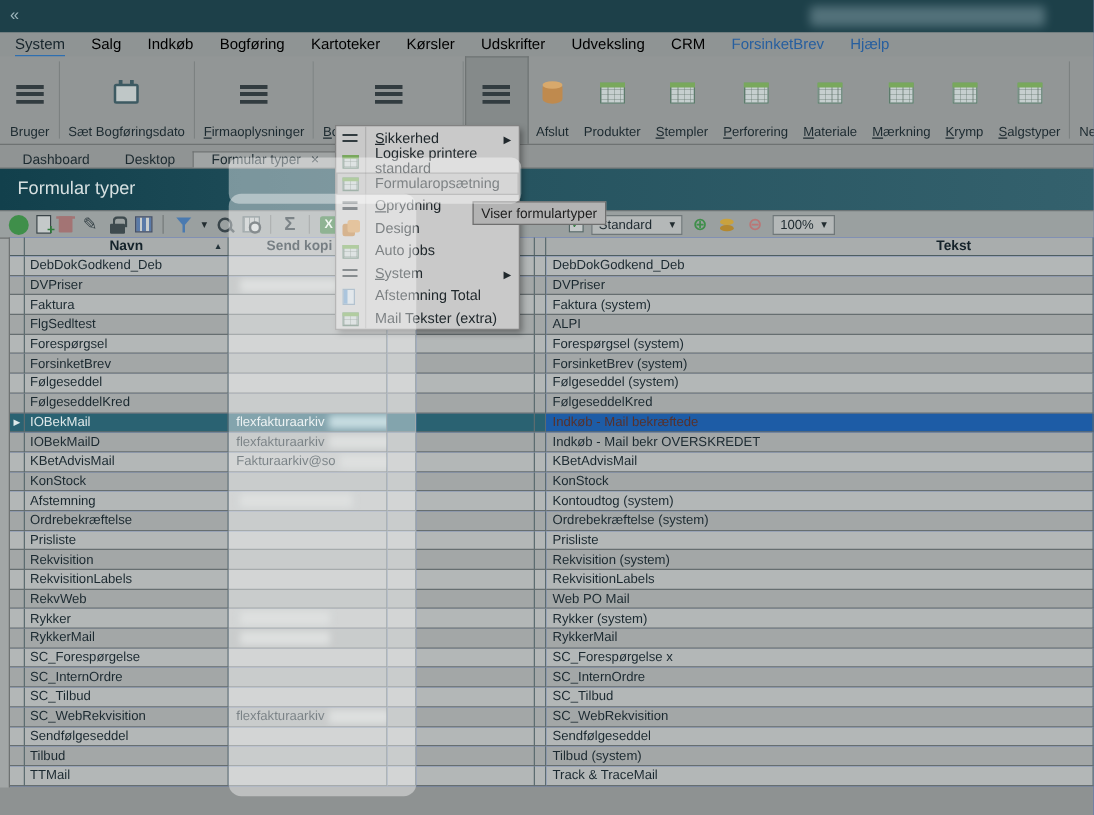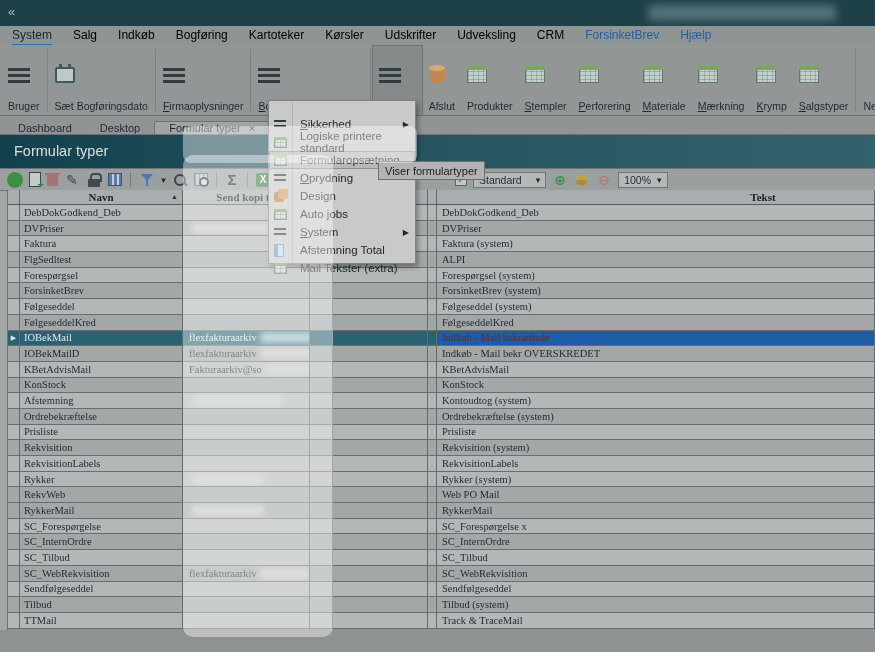--- a/index.html
+++ b/index.html
@@ -16,21 +16,21 @@
   .menubar { position:absolute; left:0; top:26px; width:875px; height:19px; background:#8f9494;
     display:flex; align-items:center; padding-left:12px; gap:21px; }
   .mitem { font-size:12px; color:#000000; cursor:default; position:relative; line-height:17px; }
   .mitem.hl { color:#275f9f; }
   .mitem.active { color:#17252c; }
   .mitem.active::after { content:""; position:absolute; left:0; right:0; bottom:-2px; height:2px; background:#2e6fb0; }
 
   
   .ribbon { position:absolute; left:0; top:45px; width:875px; height:71px; background:#929696;
     border-bottom:1px solid #6e7272; display:flex; align-items:stretch; padding-left:2px; }
-  .rbtn { display:flex; flex-direction:column; align-items:flex-start; justify-content:flex-end;
+  .rbtn { display:flex; flex-direction:column; align-items:center; justify-content:flex-end;
     padding:4px 6px 3px 6px; position:relative;gap:12px; }
   .rbtn.pressed { background:#858a8a; border:1px solid #6f7474; border-bottom:none; }
   .rlab { font-size:10.5px; color:#1c2a30; white-space:nowrap; margin-top:5px; }
   .rlab u { text-decoration:underline; }
   .rsep { width:1px; background:#a4a8a8; border-right:1px solid #7c8181; margin:4px 1px; }
   .ric { height:26px; display:flex; align-items:flex-end; justify-content:center; }
 
   
   .icon-hamburger { width:22px; height:15px;
     background:repeating-linear-gradient(#323c40 0 3px, rgba(0,0,0,0) 3px 6px); }
@@ -109,21 +109,21 @@
   .mini-select.zoom .arr { margin-left:6px; }
   .ti-dbr { }
   .ti-dbr::before { content:""; position:absolute; left:2px; top:3px; width:11px; height:5px; background:#c9a23e; border-radius:5px/2.5px; }
   .ti-dbr::after  { content:""; position:absolute; left:2px; top:8px; width:11px; height:5px; background:#b3882f; border-radius:5px/2.5px; }
   .ti-plus2 { font-size:14px; color:#3f8f4a; font-weight:bold; }
   .ti-minus2 { font-size:14px; color:#bb7676; font-weight:bold; }
 
   
   .splitter { position:absolute; left:0; top:190px; width:8px; height:440px; background:#a2a6a6;
     border-right:1px solid #6e7272; border-top:1px solid #6e7272; }
-  .grid { position:absolute; left:8px; top:190px; width:867px; height:439px; background:#1d4ed8;font-family:Liberation Serif, serif; }
+  .grid { position:absolute; left:8px; top:190px; width:867px; height:439px; background:#1d4ed8; }
   .ghead, .trow { display:grid; grid-template-columns:12px 163px 127px 23px 95px 9px 1fr; }
   .ghead { height:15px; background:#a9adad; border-bottom:1px solid #4e5e62; }
   .ghead > div { border-right:1px solid #5c6c70; font-size:11px; font-weight:bold; color:#14222a;
     display:flex; align-items:center; justify-content:center; position:relative; overflow:hidden; white-space:nowrap; }
   .ghead .sort { position:absolute; right:4px; font-size:7px; color:#23333a; }
   .ghead .c-tekst { padding-left:215px; }
   .trow { height:15.7px; }
   .trow > div { border-right:1px solid #5c6c70; border-bottom:1px solid #666e70; font-size:10.5px;
     color:#1b2930; display:flex; align-items:center; overflow:hidden; white-space:nowrap; }
   .trow.odd  > div { background:#b3b7b7; }
@@ -133,21 +133,21 @@
   .trow .c-send { padding-left:6px; }
   .trow .c-tekst { padding-left:5px; }
   .trow.sel > div { background:#2a6272; color:#dfe9ea; }
   .trow.sel .c-tekst { background:#1d5ca6; color:#57312b; }
   .blurblock { display:inline-block; height:11px; background:#c6cac9; filter:blur(3px);
     border-radius:2px; margin-left:3px; flex:none; }
   .trow.sel .blurblock { background:#9fc4cc; }
 
   
   .ctxmenu { position:absolute; left:268px; top:100px; width:148px; height:164px; background:#c9c9c9;
-    border:1px solid #828282; box-shadow:2px 3px 5px rgba(0,0,0,.35); z-index:40; padding-top:14px; }
+    border:1px solid #828282; box-shadow:2px 3px 5px rgba(0,0,0,.35); z-index:40; padding-top:1px; }
   .ctxmenu::before { content:""; position:absolute; left:23px; top:0; bottom:0; width:1px; background:#b0b0b0; }
   .mi { height:18px; display:flex; align-items:center; position:relative; padding-left:31px; }
   .mi-label { font-size:11.5px; color:#20282c; }
   .mi-label u { text-decoration:underline; }
   .mi-icon { position:absolute; left:5px; display:flex; align-items:center; }
   .mi-arrow { position:absolute; right:6px; font-size:8px; color:#20282c; }
   .mi.hover { background:rgba(40,40,40,.10); outline:1px solid rgba(0,0,0,.22); outline-offset:-1px; }
 
   
   .tooltip { position:absolute; left:378px; top:161px; height:19px; background:#b3b3b3;
@@ -501,39 +501,39 @@
       </div>
       <div class="trow odd">
         <div class="c-sel"></div>
         <div class="c-navn">RekvisitionLabels</div>
         <div class="c-send"></div>
         <div></div>
         <div></div>
         <div></div>
         <div class="c-tekst">RekvisitionLabels</div>
       </div>
+      <div class="trow even">
+        <div class="c-sel"></div>
+        <div class="c-navn">RekvWeb</div>
+        <div class="c-send"></div>
+        <div></div>
+        <div></div>
+        <div></div>
+        <div class="c-tekst">Web PO Mail</div>
+      </div>
       <div class="trow odd">
         <div class="c-sel"></div>
         <div class="c-navn">Rykker</div>
         <div class="c-send">
           <span class="blurblock" style="width: 72px;"></span>
         </div>
         <div></div>
         <div></div>
         <div></div>
         <div class="c-tekst">Rykker (system)</div>
-      </div>
-      <div class="trow even">
-        <div class="c-sel"></div>
-        <div class="c-navn">RekvWeb</div>
-        <div class="c-send"></div>
-        <div></div>
-        <div></div>
-        <div></div>
-        <div class="c-tekst">Web PO Mail</div>
       </div>
       <div class="trow even">
         <div class="c-sel"></div>
         <div class="c-navn">RykkerMail</div>
         <div class="c-send">
           <span class="blurblock" style="width: 72px;"></span>
         </div>
         <div></div>
         <div></div>
         <div></div>

